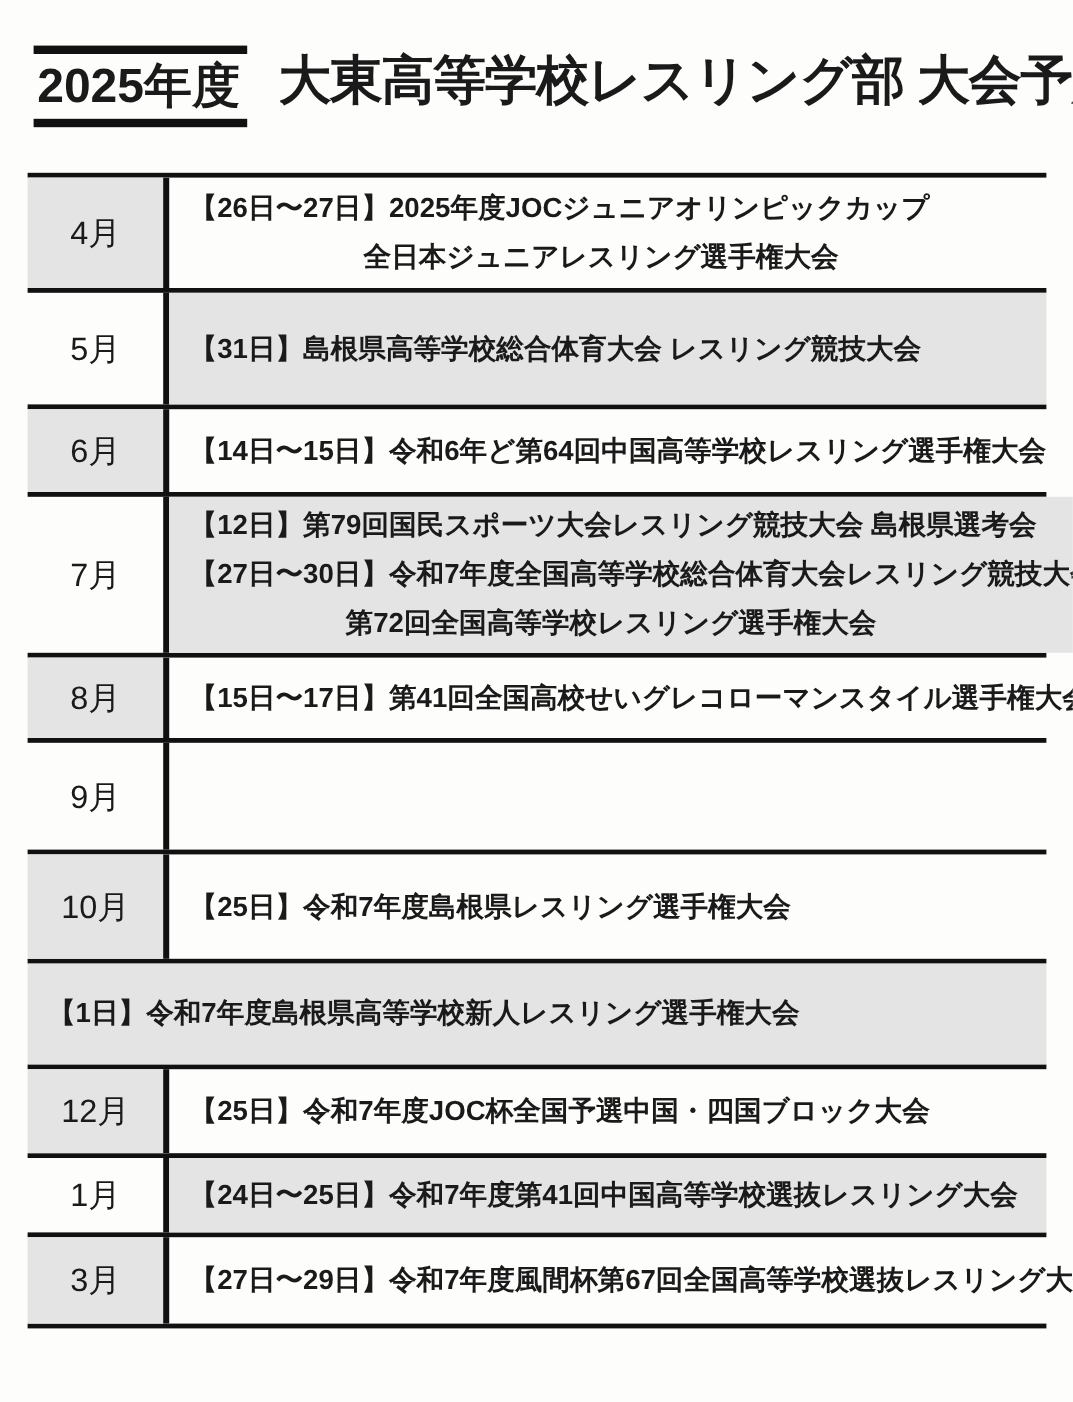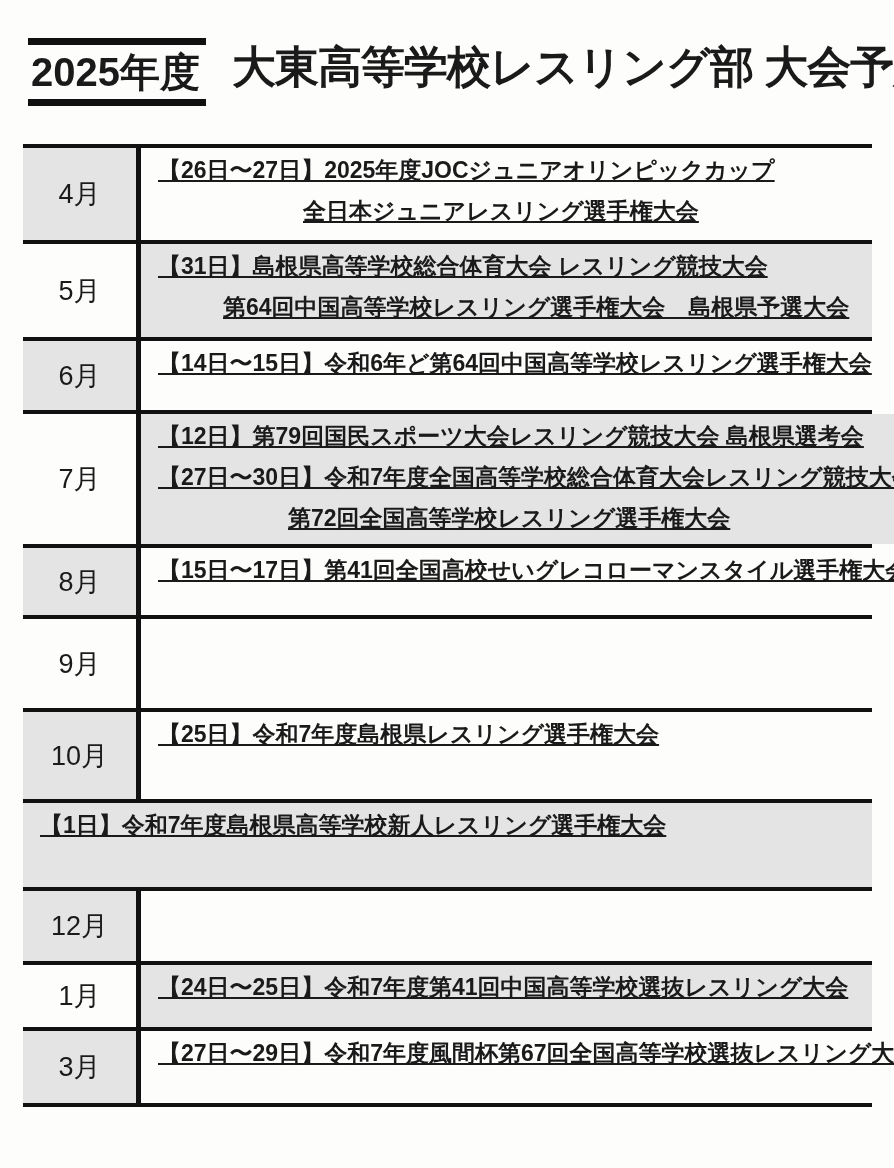--- a/index.html
+++ b/index.html
@@ -58,23 +58,23 @@
     display: flex;
     align-items: center;
     justify-content: center;
     font-size: 27px;
     font-weight: 400;
   }
   .events-cell {
     flex: 1 1 auto;
     display: flex;
     flex-direction: column;
+    justify-content: center;
     gap: 11px;
     padding: 8px 8px 8px 17px;
-    text-decoration: underline;
   }
   .event-line {
     font-size: 23px;
     font-weight: 800;
     line-height: 1.3;
     white-space: nowrap;
   }
   
   .row:nth-child(odd)  .month-cell  { background: var(--row-shade); }
   .row:nth-child(odd)  .events-cell { background: transparent; }
@@ -100,21 +100,20 @@
     <div class="events-cell">
       <div class="event-line">【26日〜27日】2025年度JOCジュニアオリンピックカップ</div>
       <div class="event-line ind-a">全日本ジュニアレスリング選手権大会</div>
     </div>
   </div>
 
   <div class="row" style="min-height:97px">
     <div class="month-cell">5月</div>
     <div class="events-cell">
       <div class="event-line">【31日】島根県高等学校総合体育大会 レスリング競技大会</div>
-      <div class="event-line ind-b">第64回中国高等学校レスリング選手権大会　島根県予選大会</div>
     </div>
   </div>
 
   <div class="row" style="min-height:73px">
     <div class="month-cell">6月</div>
     <div class="events-cell">
       <div class="event-line">【14日〜15日】令和6年ど第64回中国高等学校レスリング選手権大会</div>
     </div>
   </div>
 
@@ -146,20 +145,23 @@
   </div>
 
   <div class="row" style="min-height:88px">
     <div class="events-cell">
       <div class="event-line">【1日】令和7年度島根県高等学校新人レスリング選手権大会</div>
     </div>
   </div>
 
   <div class="row" style="min-height:74px">
     <div class="month-cell">12月</div>
+    <div class="events-cell">
+      <div class="event-line">【25日】令和7年度JOC杯全国予選中国・四国ブロック大会</div>
+    </div>
   </div>
 
   <div class="row" style="min-height:66px">
     <div class="month-cell">1月</div>
     <div class="events-cell">
       <div class="event-line">【24日〜25日】令和7年度第41回中国高等学校選抜レスリング大会</div>
     </div>
   </div>
 
   <div class="row" style="min-height:76px">

